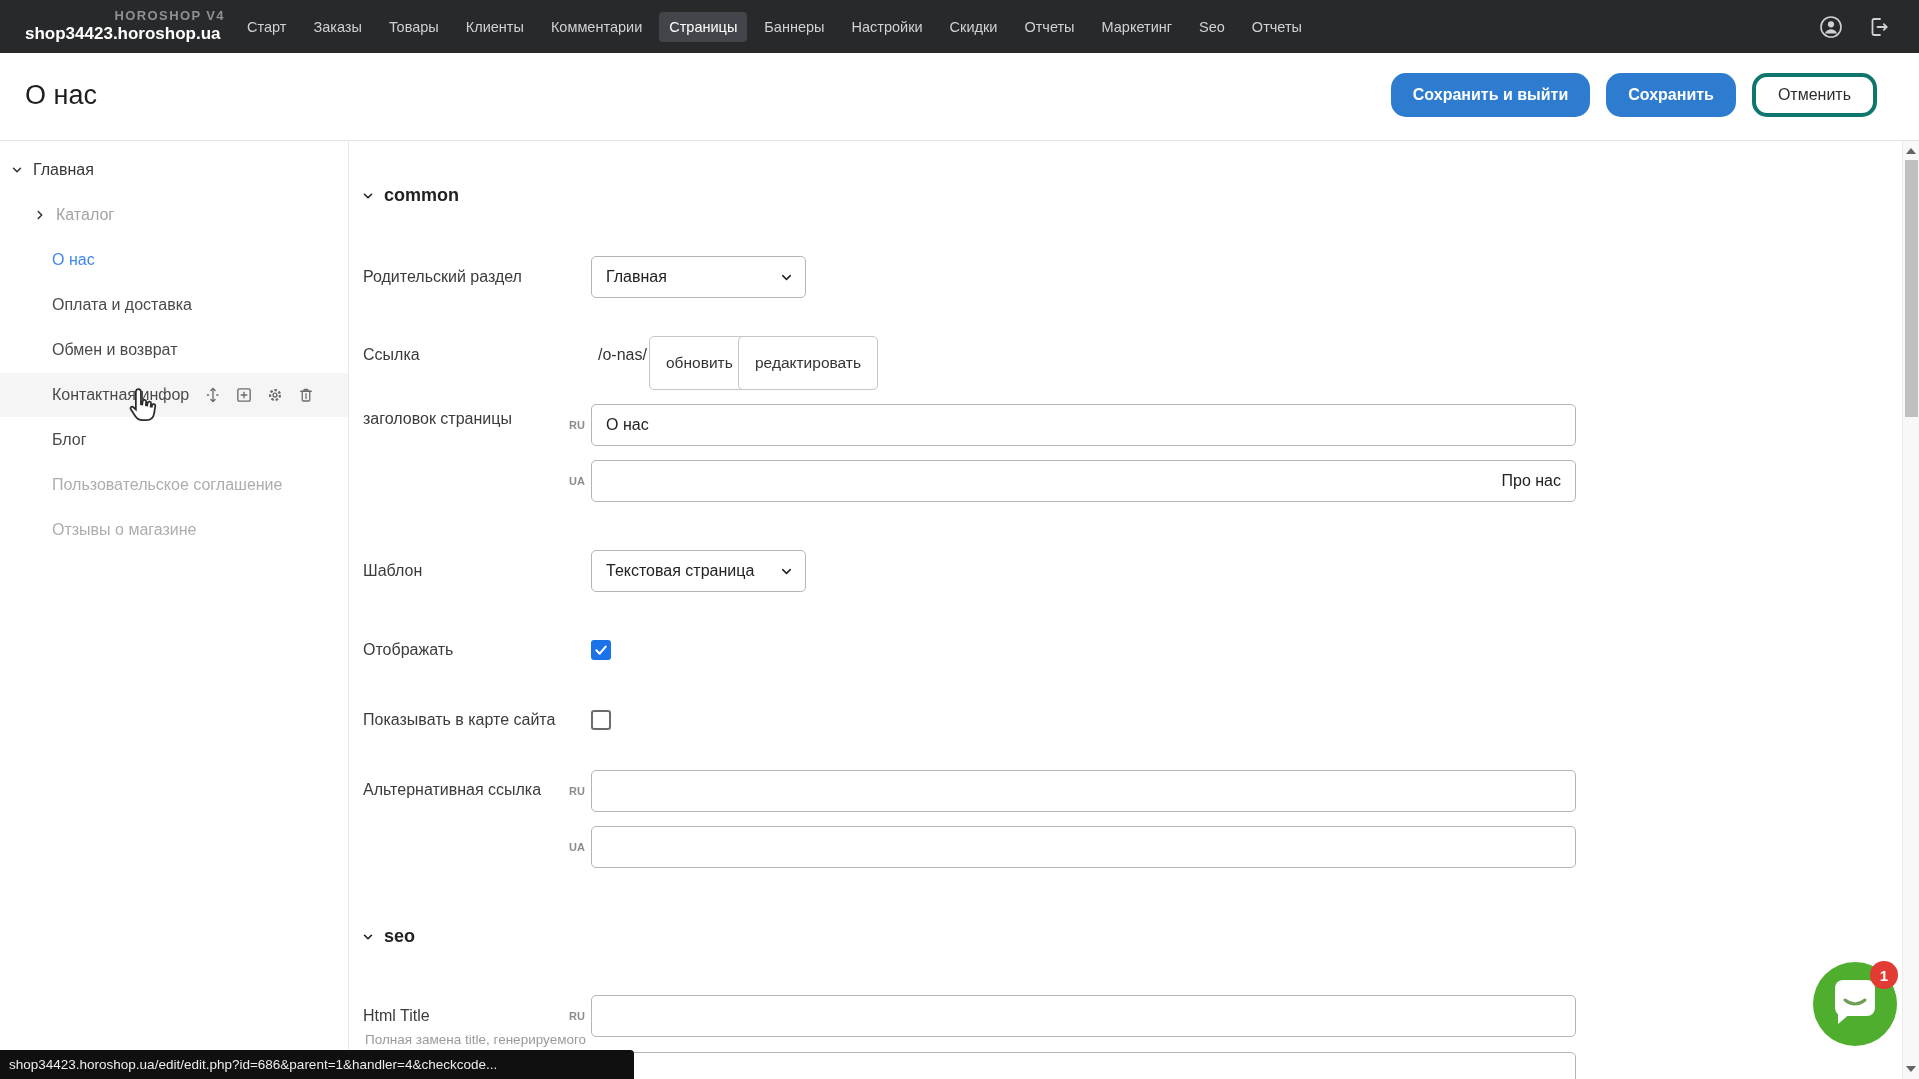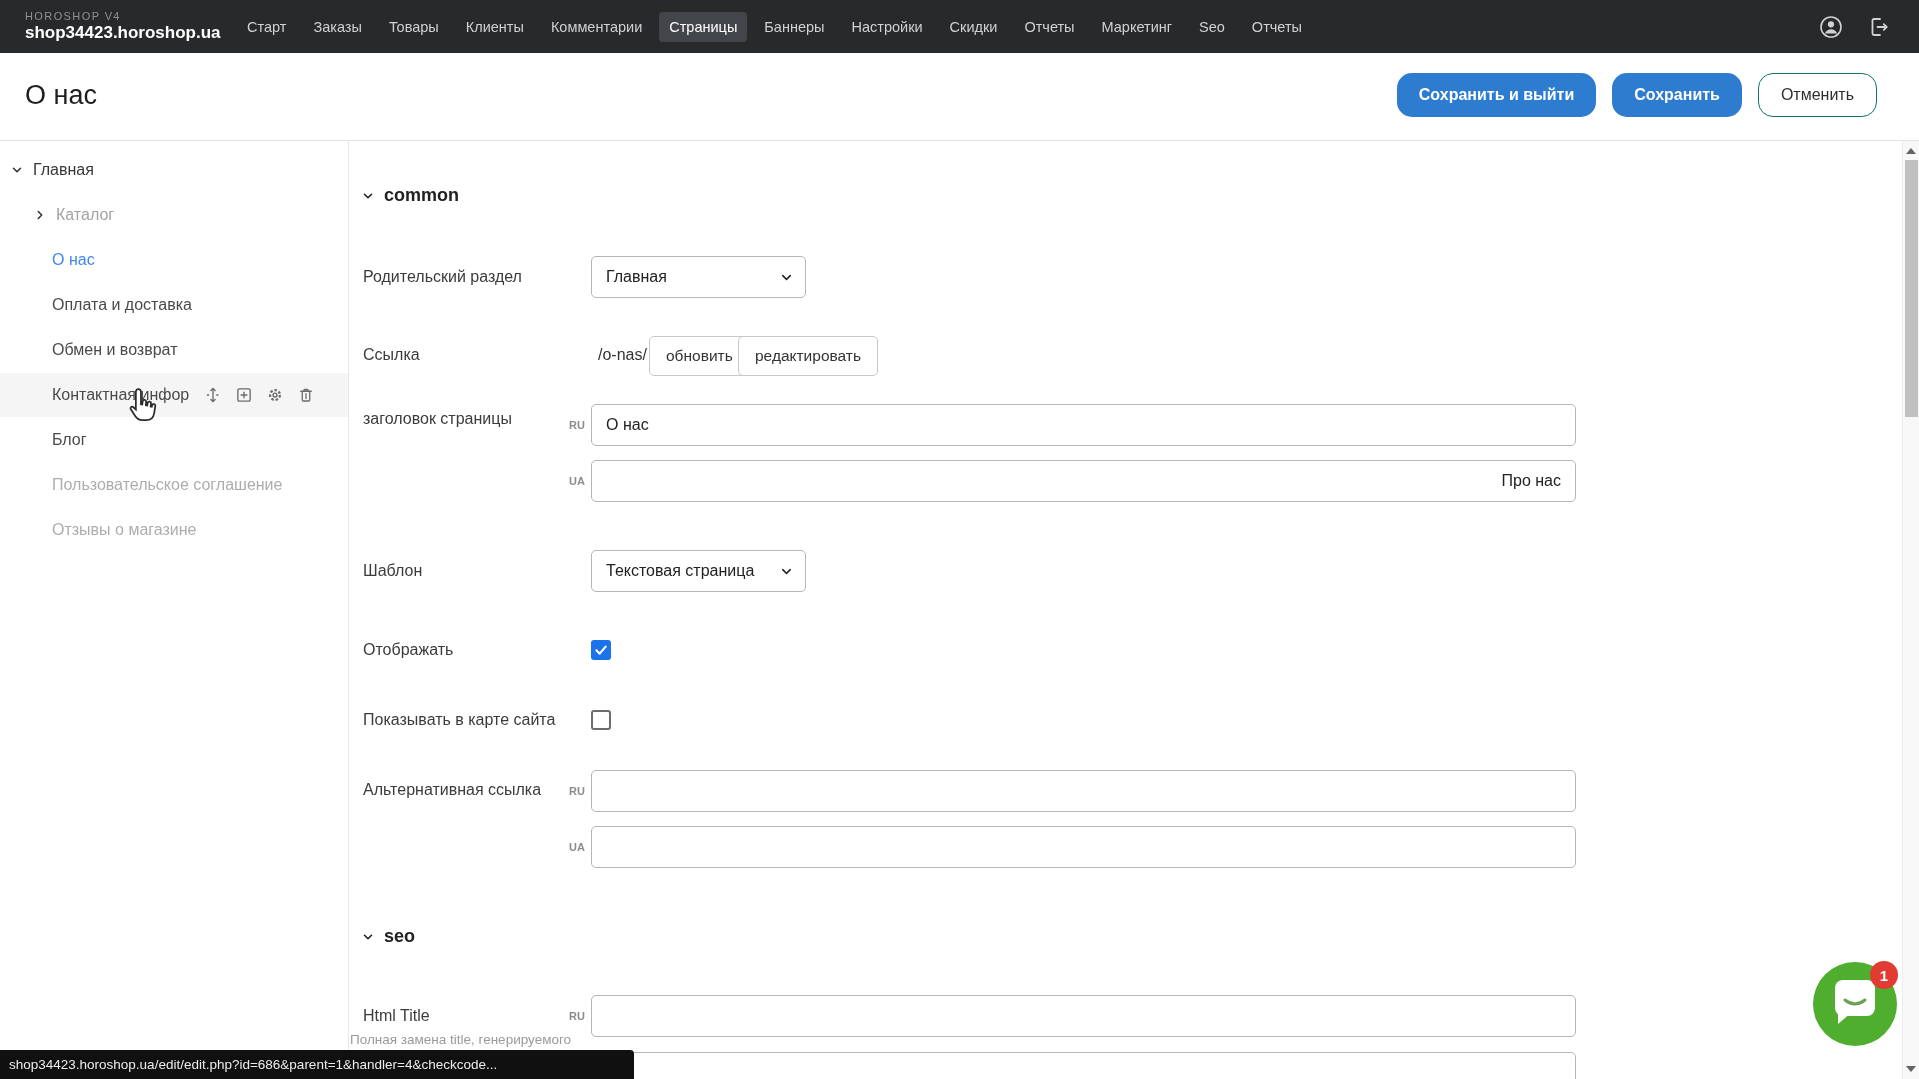--- a/index.html
+++ b/index.html
@@ -5,37 +5,37 @@
   * { margin:0; padding:0; box-sizing:border-box; }
   html,body { width:1919px; height:1079px; }
   body {
     position:relative; overflow:hidden; background:#fff;
     font-family:"Liberation Sans", sans-serif; color:#333;
   }
   
   .topbar { position:absolute; top:0; left:0; right:0; height:53px; background:#27292b;
             display:flex; align-items:center; }
   .logo { margin-left:25px; width:200px; line-height:1.15; cursor:pointer; }
-  .logo-brand { font-size:11px; font-weight:normal; color:#8e9194; letter-spacing:1.4px; }
+  .logo-brand { font-size:13px; font-weight:bold; color:#8e9194; letter-spacing:1.4px;text-align:right; }
   .logo-domain { font-size:17px; font-weight:bold; color:#fff; }
   .nav { display:flex; align-items:center; gap:7px; margin-left:12px; }
   .nav-item { padding:7px 10px; font-size:14.5px; color:#cfd1d3; border-radius:4px;
               white-space:nowrap; cursor:pointer; }
   .nav-item.active { background:#42464b; color:#fff; }
   .topbar-icons { margin-left:auto; margin-right:28px; display:flex; gap:24px; align-items:center; }
   .tb-icon { width:24px; height:24px; cursor:pointer; }
   
   .page-header { position:absolute; top:53px; left:0; right:0; height:88px; background:#fff;
                  border-bottom:1px solid #e2e2e2; }
   .page-title { position:absolute; left:25px; top:27px; font-size:27px; color:#1e1e1e; }
   .header-buttons { position:absolute; right:42px; top:20px; display:flex; gap:16px; }
   .btn { height:44px; border-radius:15px; font-size:16px; display:flex; align-items:center;
          justify-content:center; padding:0 22px; cursor:pointer; border:none; white-space:nowrap; }
   .btn-primary { background:#2e7cd0; color:#fff; font-weight:bold; }
-  .btn-plain { background:#fff; border:1px solid #0f766e; color:#2e2e2e; }
+  .btn-plain { background:#fff; border:4px solid #0f766e; color:#2e2e2e; }
   
   .sidebar { position:absolute; top:141px; left:0; width:348px; bottom:0; background:#fff; }
   .tree-item { position:absolute; left:0; width:100%; height:44px; display:flex;
                align-items:center; font-size:16px; color:#4a4a4a; cursor:pointer; }
   .tree-item .chev { width:14px; height:14px; margin-right:9px; flex:0 0 14px; }
   .t-root { padding-left:10px; color:#373737; }
   .t-branch { padding-left:33px; color:#a3a3a3; }
   .t-child { padding-left:52px; }
   .t-selected { color:#4187f2; }
   .t-muted { color:#adadad; }
@@ -43,31 +43,31 @@
   .row-icons { display:flex; gap:13px; margin-left:15px; align-items:center; }
   .row-icons svg { width:18px; height:18px; cursor:pointer; }
   .cursor-hand { position:absolute; left:124px; top:246px; width:36px; height:40px; z-index:30; }
   
   .main { position:absolute; top:141px; left:348px; right:17px; bottom:0; background:#fff;
           border-left:1px solid #e7e7e7; overflow:hidden; }
   .section-head { position:absolute; left:12px; display:flex; align-items:center; gap:9px;
                   font-size:18px; font-weight:bold; color:#222; cursor:pointer; }
   .section-head .chev { width:14px; height:14px; }
   .f-label { position:absolute; left:14px; font-size:16px; color:#3b3b3b; line-height:22px; }
-  .f-hint { position:absolute; left:1px; font-size:13.5px; color:#9a9a9a; line-height:17px; }
+  .f-hint { position:absolute; left:16px; font-size:13.5px; color:#9a9a9a; line-height:17px; }
   .lang { position:absolute; left:206px; width:30px; text-align:right; font-size:11px;
           font-weight:bold; color:#8b8b8b; line-height:14px; }
   .input { position:absolute; left:242px; width:985px; height:42px; border:1px solid #b5b5b5;
            border-radius:5px; font-size:16px; padding:0 14px; color:#222; background:#fff;
            font-family:"Liberation Sans", sans-serif; outline:none; }
   .select { position:absolute; left:242px; width:215px; height:42px; border:1px solid #b5b5b5;
             border-radius:5px; background:#fff; display:flex; align-items:center;
             padding:0 36px 0 14px; font-size:16px; color:#222; cursor:pointer; }
   .select .chev { position:absolute; right:11px; top:13px; width:15px; height:15px; }
-  .btn-small { position:absolute; height:40px; border:1px solid #c6c6c6; border-radius:5px;
+  .btn-small { position:absolute; height:54px; border:1px solid #c6c6c6; border-radius:5px;
                background:#fff; font-size:15.5px; color:#333; padding:0 16px; display:flex;
                align-items:center; cursor:pointer; white-space:nowrap; }
   .link-path { position:absolute; left:249px; font-size:16px; color:#333; line-height:22px; }
   .checkbox { position:absolute; left:242px; width:20px; height:20px; border-radius:3px;
               cursor:pointer; }
   .checkbox.checked { background:#1a73e8; display:flex; align-items:center; justify-content:center; }
   .checkbox.unchecked { background:#fff; border:2px solid #6d6d6d; }
   
   .status { position:absolute; left:0; top:1050px; width:634px; height:29px; background:#101010;
             color:#ececec; font-size:13.5px; display:flex; align-items:center; padding-left:9px;

